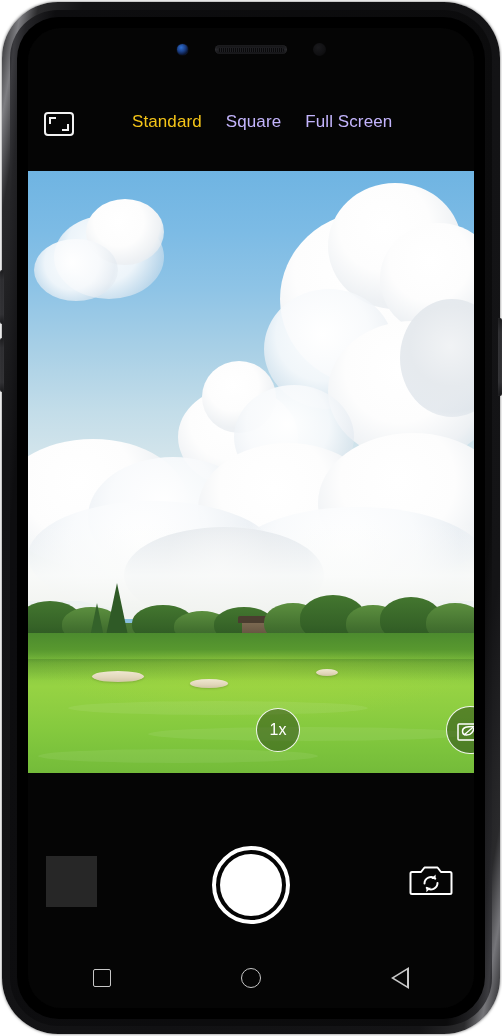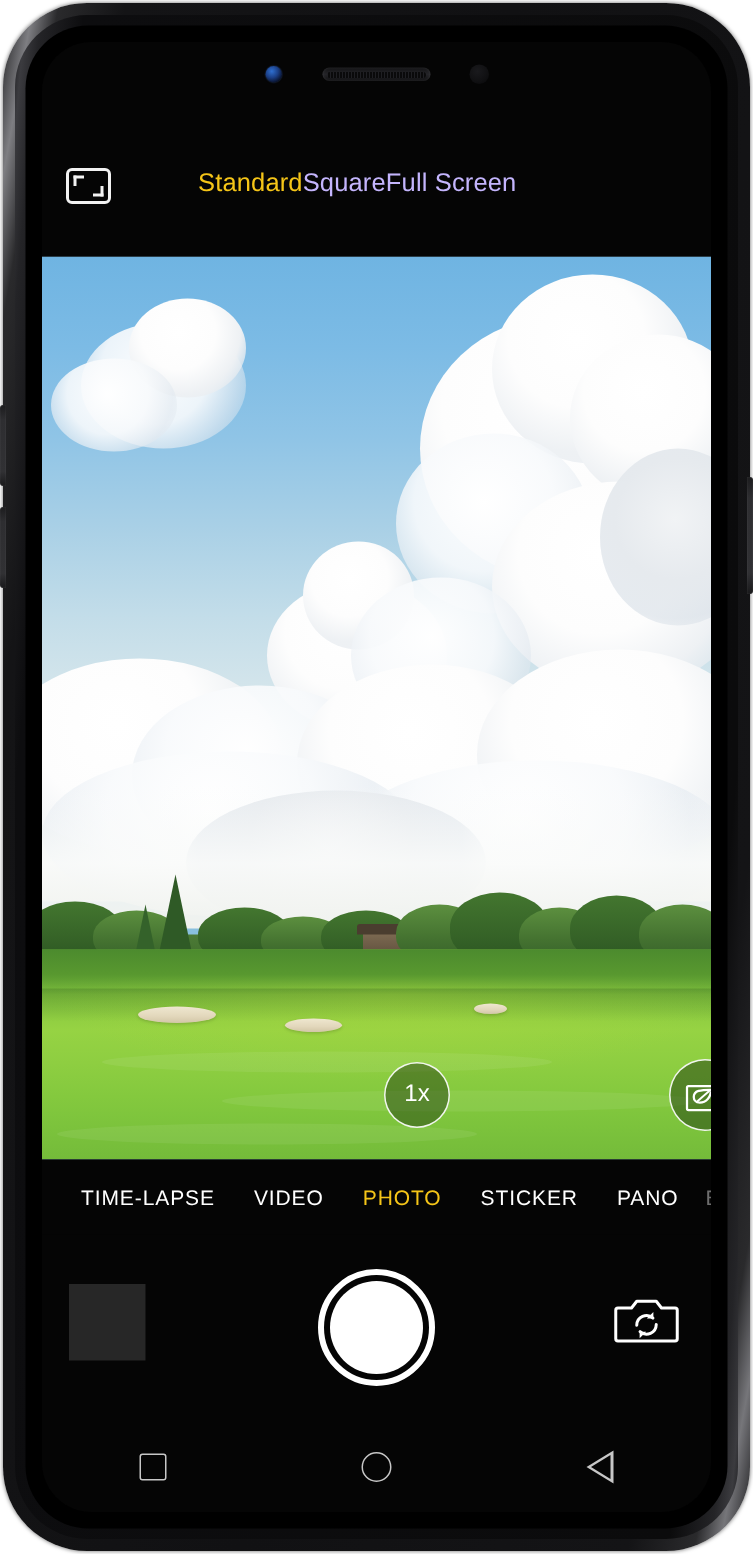--- a/index.html
+++ b/index.html
@@ -143,20 +143,21 @@
     box-sizing: border-box;
   }
   .ratio-icon i.tl { left: 3px;  top: 3px;  border-left: 2px solid #f2f2f2; border-top: 2px solid #f2f2f2; }
   .ratio-icon i.br { right: 3px; bottom: 3px; border-right: 2px solid #f2f2f2; border-bottom: 2px solid #f2f2f2; }
 
   .ratio-modes {
     position: absolute;
     left: 104px; top: 40px;
     display: flex;
     align-items: center;
+    gap: 24px;
   }
   .ratio-mode {
     font-size: 17px;
     color: #c4b5fd;
     letter-spacing: 0.1px;
     white-space: nowrap;
     cursor: pointer;
   }
   .ratio-mode.active { color: #f5c518; }
 
@@ -542,28 +543,20 @@
 
       <div class="ai-btn">
         <svg width="30" height="30" viewBox="0 0 30 30">
           <path d="M4 9 h22 a1 1 0 0 1 1 1 v14 a1 1 0 0 1 -1 1 h-22 a1 1 0 0 1 -1 -1 v-14 a1 1 0 0 1 1 -1 z" fill="none" stroke="#ffffff" stroke-width="1.5"></path>
           <path d="M19 11.5 c0 5 -3.2 8.6 -7.5 8.6 c-2.4 0 -4 -1.6 -4 -3.8 c0 -4.3 4.6 -4.8 11.5 -4.8 z" fill="none" stroke="#ffffff" stroke-width="1.5" stroke-linejoin="round"></path>
           <path d="M9 20 L18 12.2" fill="none" stroke="#ffffff" stroke-width="1.3"></path>
           <path d="M25.5 4.2 l0.9 2.1 l2.1 0.9 l-2.1 0.9 l-0.9 2.1 l-0.9 -2.1 l-2.1 -0.9 l2.1 -0.9 z" fill="#ffffff"></path>
         </svg>
       </div>
 
-      <div class="modebar">
-        <div class="mode" style="margin-left:26px;">TIME-LAPSE</div>
-        <div class="mode" style="margin-left:26px;">VIDEO</div>
-        <div class="mode active" style="margin-left:26px;">PHOTO</div>
-        <div class="mode" style="margin-left:26px;">STICKER</div>
-        <div class="mode" style="margin-left:26px;">PANO</div>
-        <div class="mode dim" style="margin-left:18px;">EXPERT</div>
-      </div>
 
       <div class="shutterbar">
         <div class="thumb"></div>
 
         <div class="shutter">
           <span></span>
         </div>
 
         <div class="flip">
           <svg width="50" height="50" viewBox="0 0 50 50">

